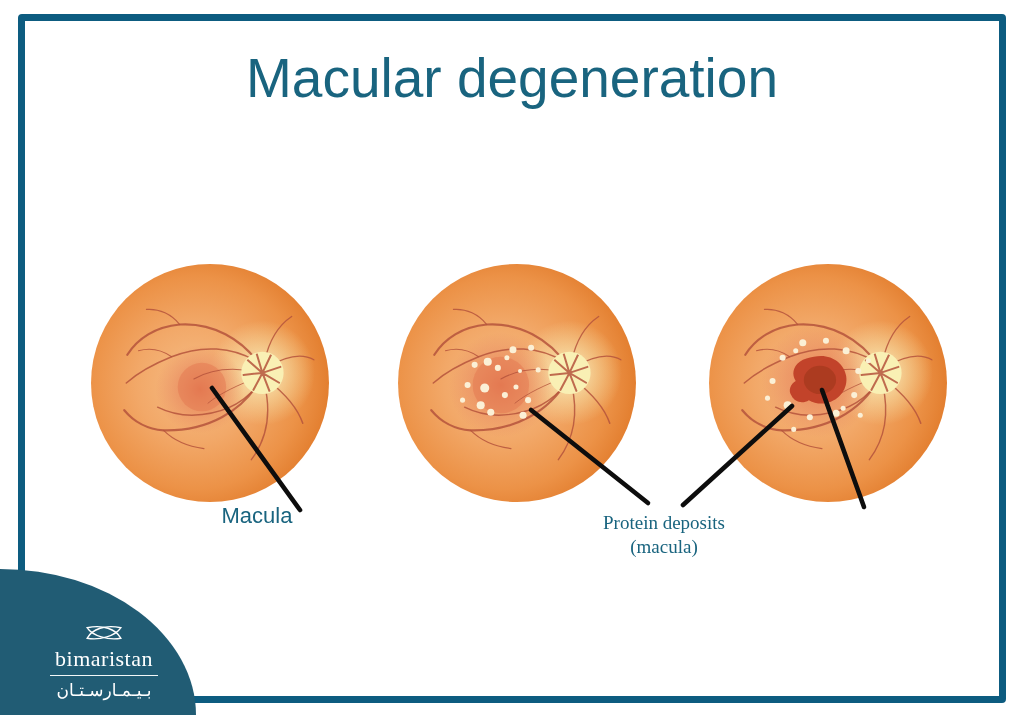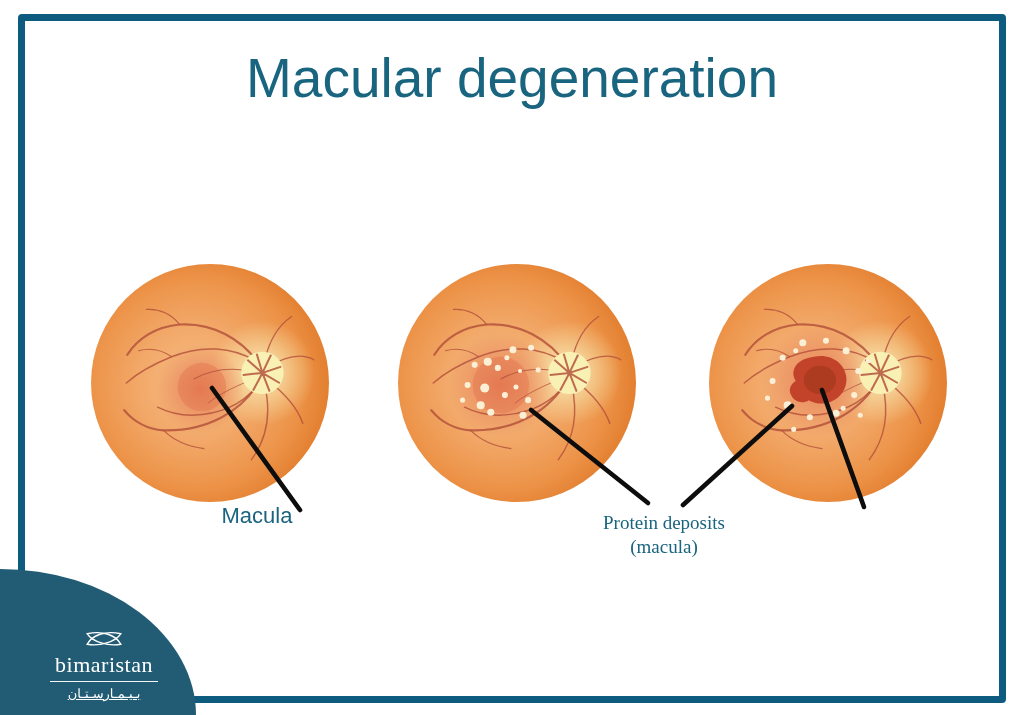--- a/index.html
+++ b/index.html
@@ -20,21 +20,21 @@
   .blob{fill:var(--blood);}
   .ann{position:absolute;transform:translateX(-50%);text-align:center;color:var(--teal);z-index:4;}
   .ann-macula{font-size:22px;font-weight:500;}
   .ann-small{font-size:19px;line-height:24px;font-weight:500;font-family:Liberation Serif, serif;}
   .logo-corner{position:absolute;left:0;bottom:0;width:196px;height:146px;
                background:var(--logo-bg);border-top-right-radius:100% 100%;z-index:5;}
   .logo-inner{position:absolute;left:12px;bottom:14px;width:112px;text-align:center;color:#fff;margin-left:36px;}
   .logo-icon{display:block;margin:0 auto 2px auto;}
   .logo-name{font-family:"Liberation Serif",serif;font-size:22px;letter-spacing:.5px;}
   .logo-divider{border:none;border-top:1.5px solid rgba(255,255,255,.95);margin:3px 2px 4px 2px;}
-  .logo-arabic{font-size:13px;letter-spacing:1px;direction:rtl;text-decoration:underline;}
+  .logo-arabic{font-size:17px;letter-spacing:1px;direction:rtl;}
   .hidden-defs{position:absolute;width:0;height:0;}
 </style>
 </head>
 <body>
 
 <div class="canvas">
 
   <svg class="hidden-defs" aria-hidden="true">
     <defs>
       <radialGradient id="gEye" cx="44%" cy="50%" r="62%">

